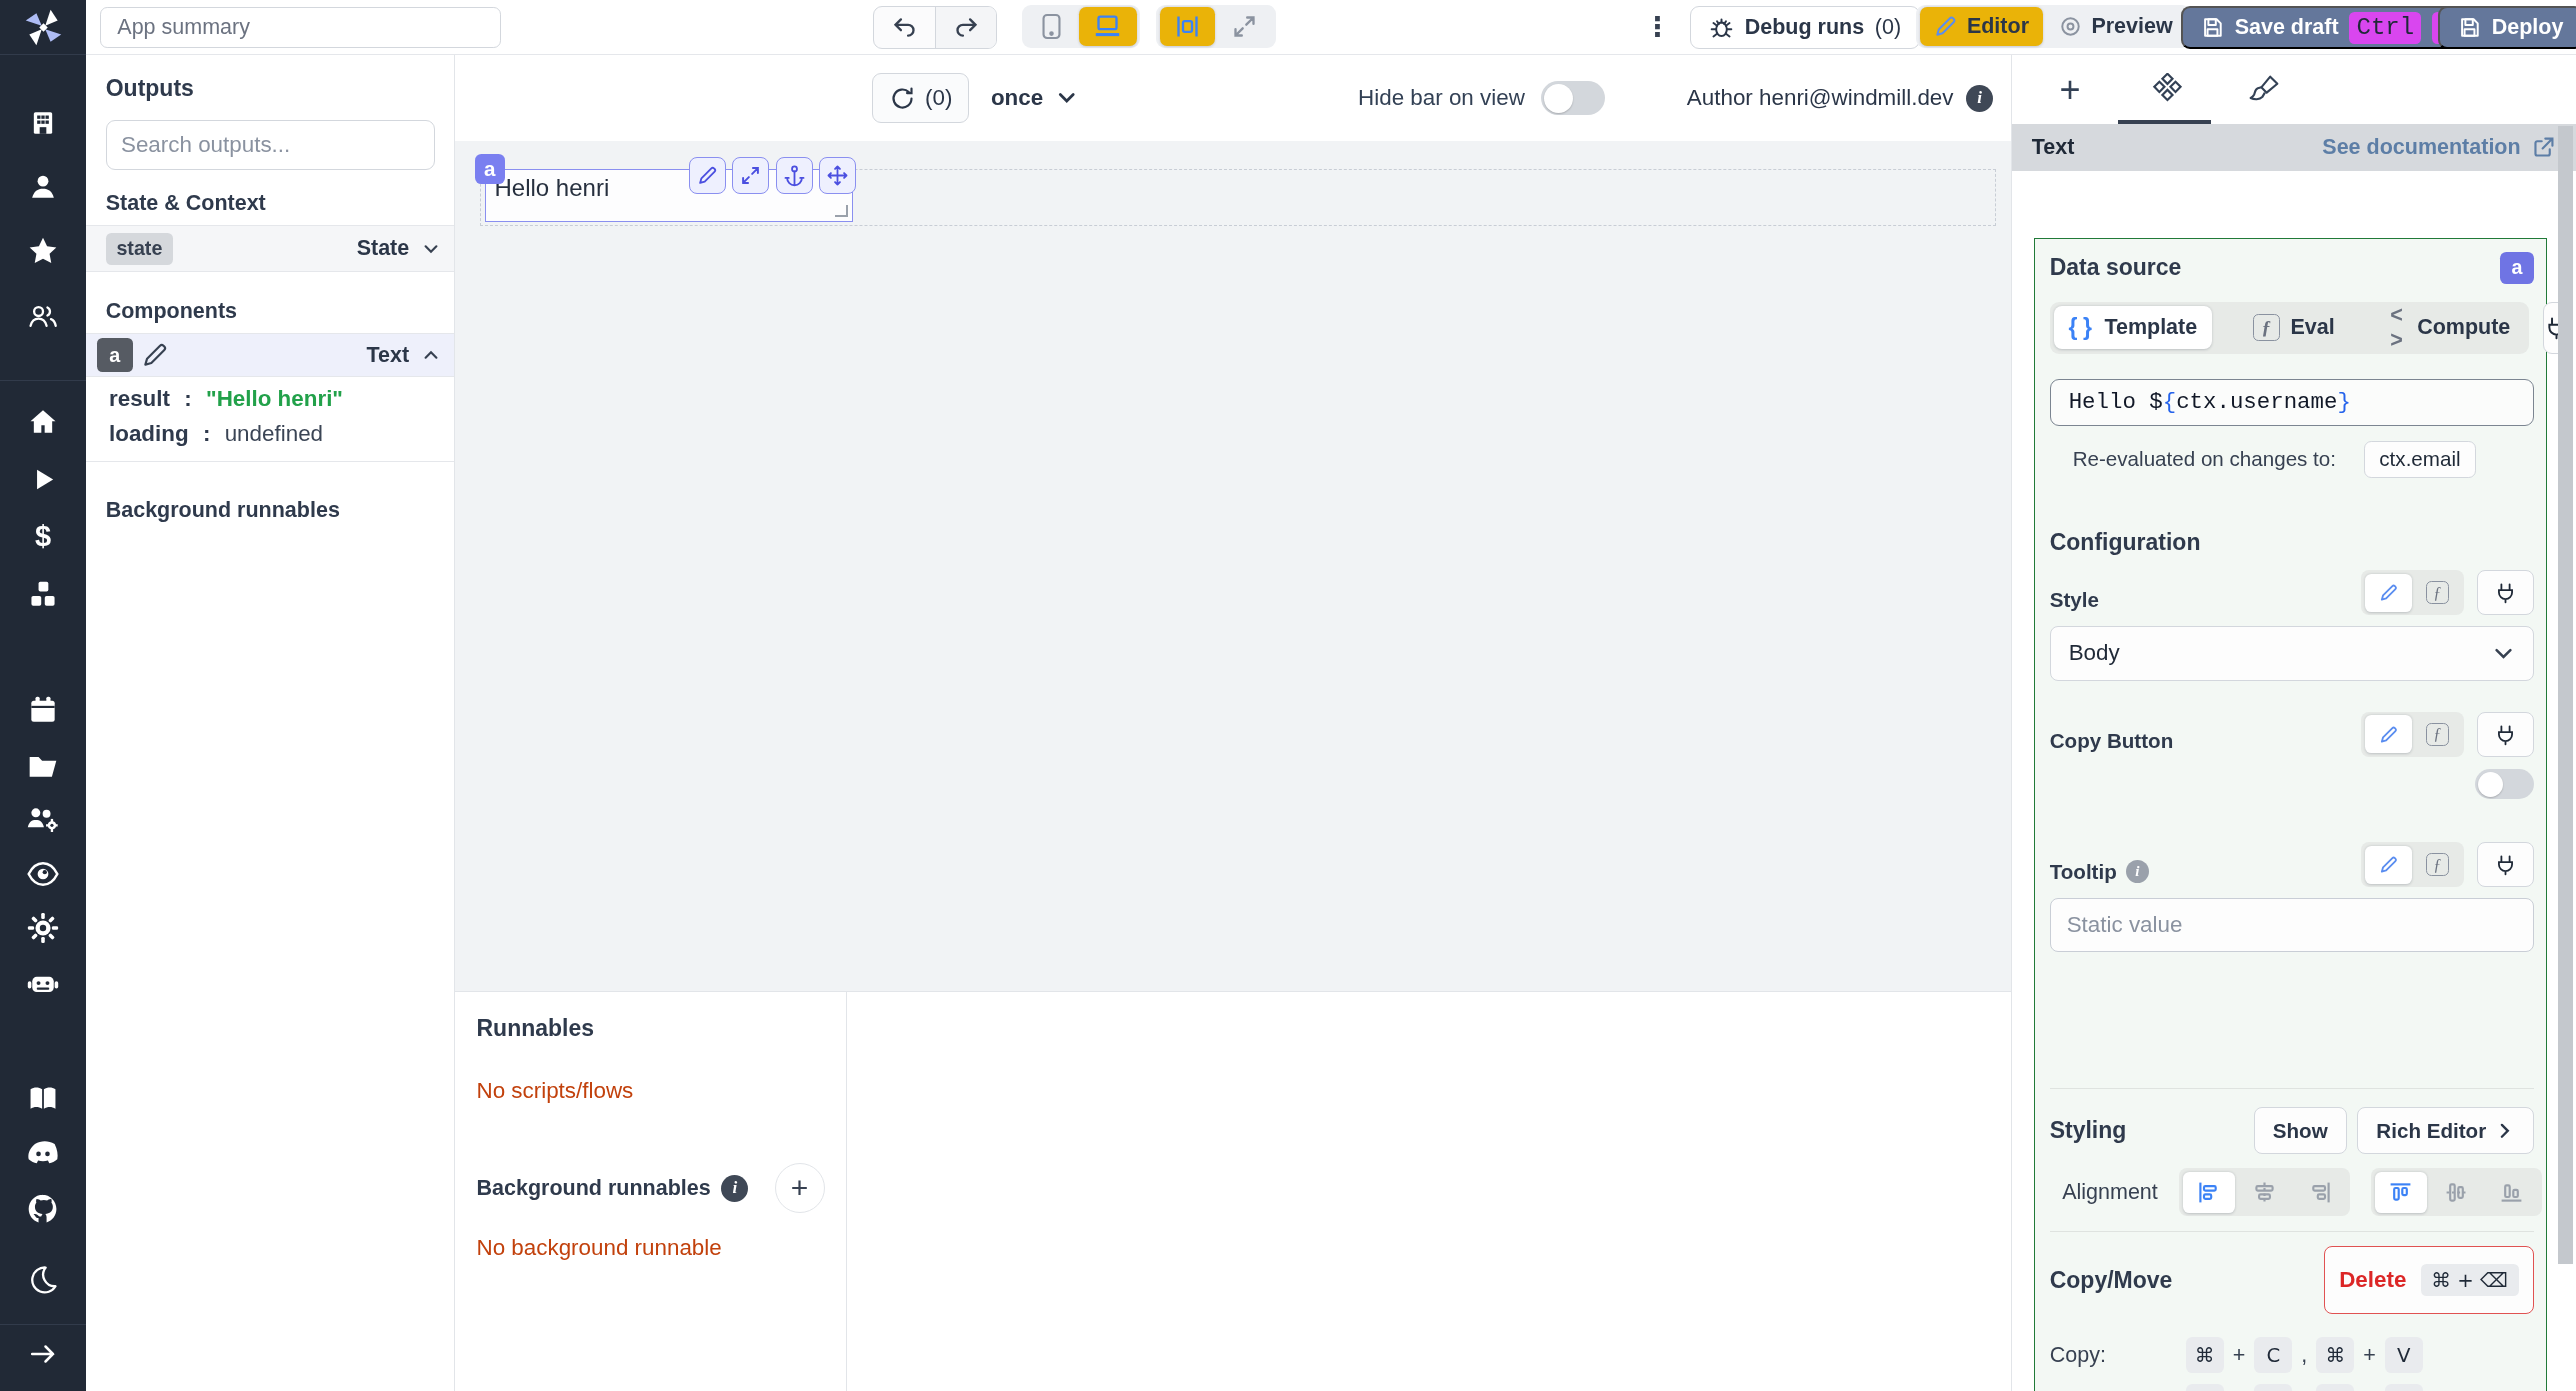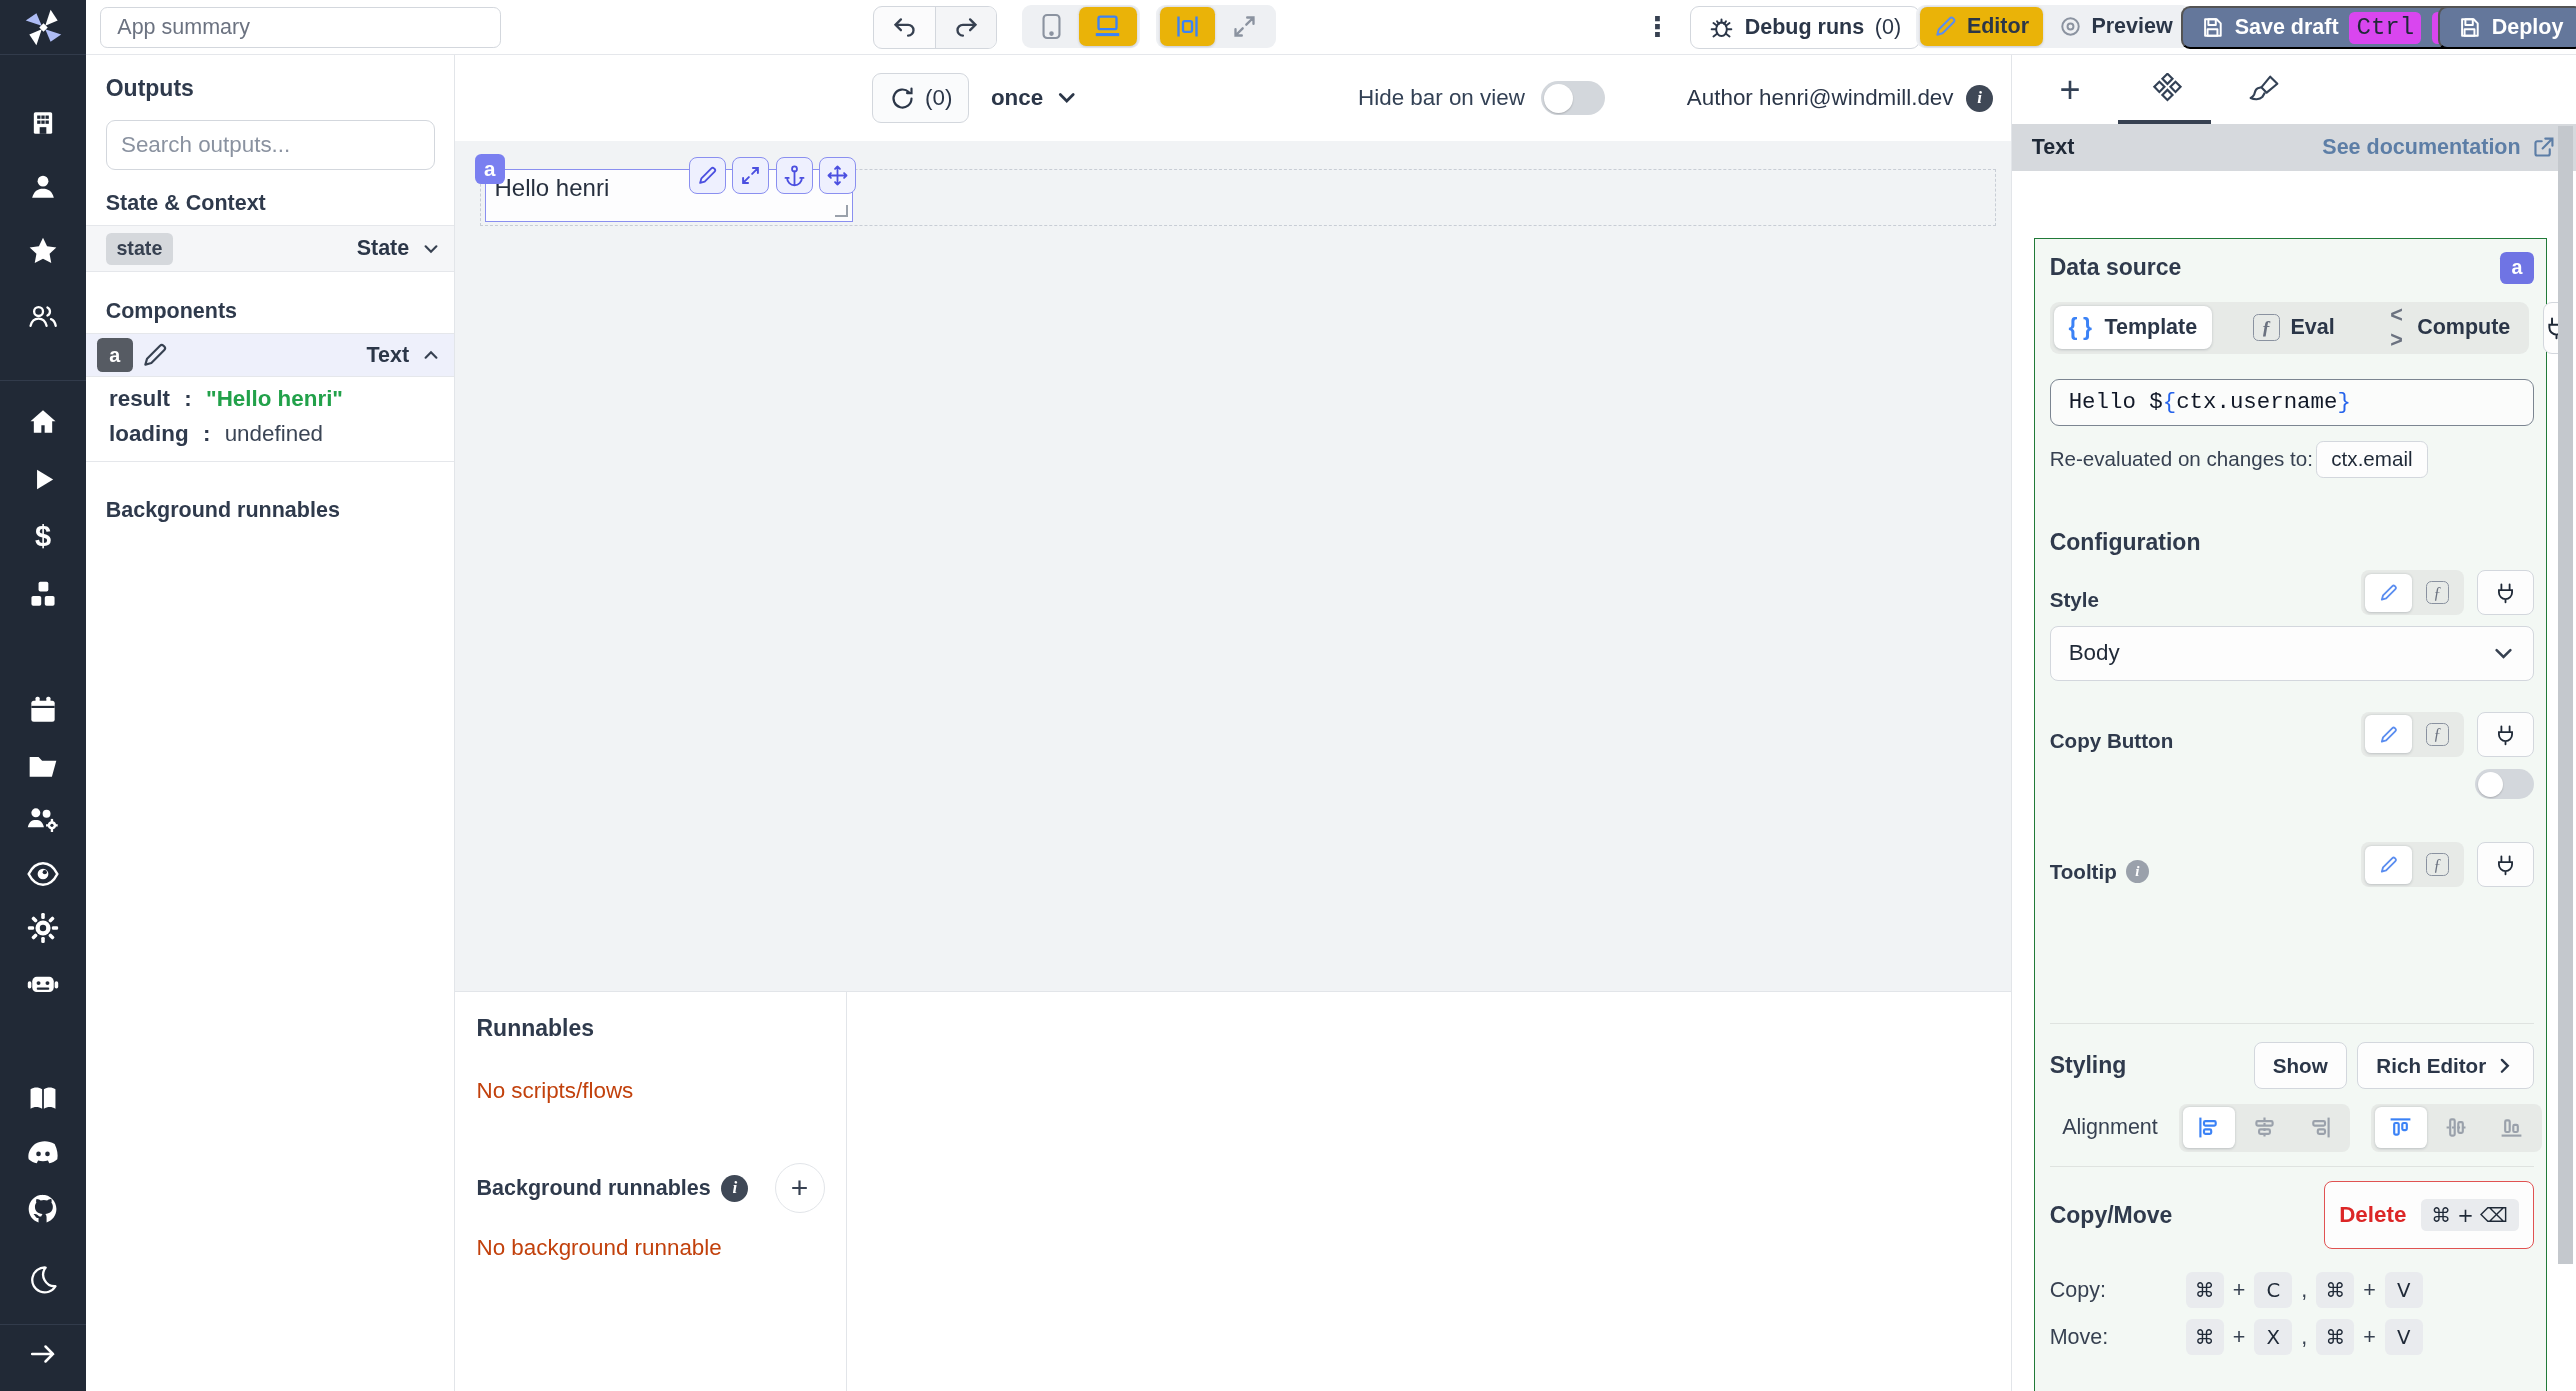--- a/index.html
+++ b/index.html
@@ -96,21 +96,21 @@
   .ds-tabs-row { margin-top:18px; display:flex; align-items:center; }
   .ds-tabs { flex:1; background:#e7eae7; border-radius:9px; height:52px; display:flex; align-items:center; padding:0 4.5px; gap:27px; }
   .ds-tab { display:flex; align-items:center; gap:10.7px; font-weight:bold; color:#2b3648; font-size:21.5px; padding:0 14.3px; height:43px; }
   .ds-tab.on { background:#fff; border-radius:8px; box-shadow:0 0.9px 2.7px rgba(20,30,50,.2); }
   .braces { color:#3b82f6; font-weight:bold; font-size:23px; letter-spacing:1.8px; }
   .fx-sq { width:27px; height:27px; border:1.8px solid #8a92a0; border-radius:5.4px; color:#6b7280; font-size:19px; display:flex; align-items:center; justify-content:center; font-family:"Liberation Serif","DejaVu Serif",serif; font-style:italic; }
   .angle { color:#6b7280; font-weight:bold; font-size:21.5px; letter-spacing:0.9px; }
   .plug-btn { margin-left:14.3px; width:59px; height:52px; background:#fdfdfd; border:0.9px solid #d3d7dd; border-radius:9px; display:flex; align-items:center; justify-content:center; color:#1f2937; }
   .code-box { margin-top:25px; height:47px; background:#fbfcfb; border:0.9px solid #7b8591; border-radius:9px; display:flex; align-items:center; padding:0 18px; font-family:"Liberation Mono","DejaVu Sans Mono",monospace; font-size:22.4px; color:#111827; white-space:pre; }
   .code-box .b { color:#2563eb; }
-  .reeval { margin-top:14.3px; display:flex; align-items:center; gap:3px; color:#374151; font-size:20.6px; height:39px; }
+  .reeval { margin-top:14.3px; display:flex; align-items:center; gap:28px; color:#374151; font-size:20.6px; height:39px;margin-left:23px; }
   .chip { border:0.9px solid #d3d7dd; background:#fdfdfd; border-radius:7.2px; padding:5.4px 14.3px; color:#1f2937; font-size:20.6px; }
   .cfg-title { margin-top:50px; }
   .prop-row { margin-top:12.5px; display:flex; align-items:flex-end; justify-content:space-between; height:47px; }
   .prop-label { font-size:20.6px; font-weight:bold; color:#2f3a4c; padding-bottom:3.6px; display:flex; align-items:center; gap:9px; }
   .prop-ctrls { display:flex; align-items:center; gap:12.5px; }
   .mini-seg { background:#e7eae7; border-radius:8px; height:45px; display:flex; align-items:center; padding:0 3.6px; gap:1.8px; }
   .mini-seg .m { width:47px; height:38px; display:flex; align-items:center; justify-content:center; border-radius:6.3px; color:#8a92a0; }
   .mini-seg .m.on { background:#fff; box-shadow:0 0.9px 2.7px rgba(20,30,50,.2); color:#3b82f6; }
   .mini-plug { width:57px; height:45px; background:#fdfdfd; border:0.9px solid #d3d7dd; border-radius:8px; display:flex; align-items:center; justify-content:center; color:#1f2937; }
   .select { margin-top:10.7px; height:55px; background:#fdfdfd; border:0.9px solid #d3d7dd; border-radius:8px; display:flex; align-items:center; justify-content:space-between; padding:0 18px; font-size:22.4px; color:#1f2937; }
@@ -651,20 +651,23 @@
                     <span class="fx-sq" style="width:23px;height:23px;font-size:16px">ƒ</span>
                   </span>
               </span>
               <span class="mini-plug">
                   <svg width="23" height="23" viewBox="0 0 28 28" fill="none" stroke="#1f2937" stroke-width="2.2" stroke-linecap="round">
                     <path d="M9 4v7M19 4v7M6 11h16v3a8 8 0 0 1-16 0zM14 22v4"></path>
                   </svg>
                 </span>
             </span>
           </div>
+          <div class="input-box">
+              <span>Static value</span>
+            </div>
 
           <div class="rp-div"></div>
 
           <div class="style-head">
             <span class="sec-title">Styling</span>
             <span class="sh-btns">
               <button class="o-btn">
                   <span>Show</span>
                 </button>
               <button class="o-btn">

